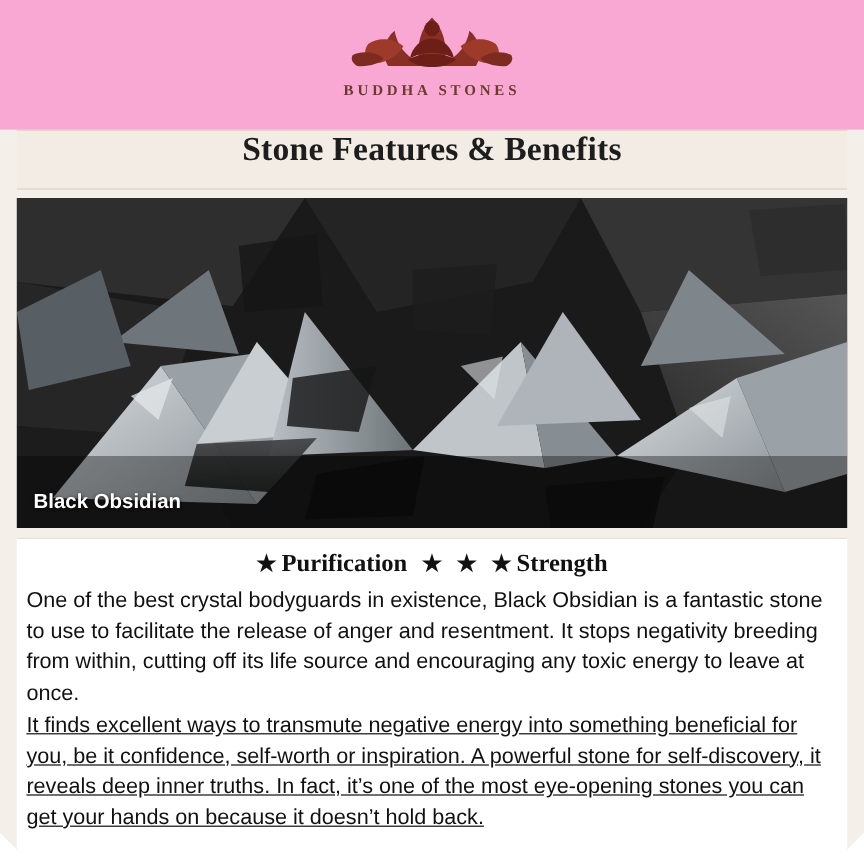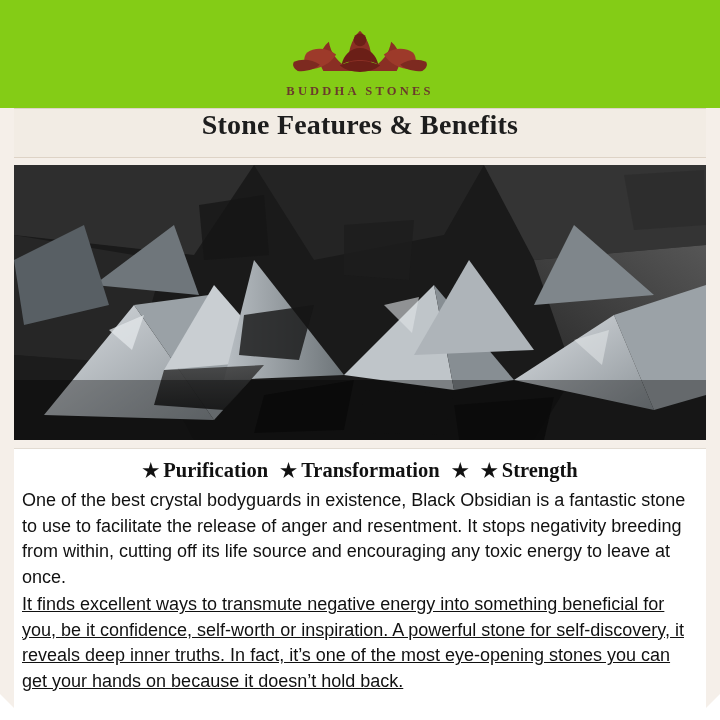--- a/index.html
+++ b/index.html
@@ -18,26 +18,26 @@
     width: 720px;
     height: 720px;
     background: #f5efe9;
     overflow: hidden;
   }
 
   
   .brand {
     position: relative;
     height: 108px;
-    background: #84cc16;
+    background: #f9a8d4;
     display: flex;
     flex-direction: column;
     align-items: center;
     justify-content: flex-start;
-    padding-top: 16px;
+    padding-top: 0;
     box-sizing: border-box;
   }
   .lotus-wrap {
     width: 150px;
     height: 66px;
     display: flex;
     align-items: center;
     justify-content: center;
   }
   .brand-name {
@@ -247,32 +247,32 @@
       <polygon points="330,60 400,55 395,115 330,110" fill="#1d1d1d" opacity="0.8"></polygon>
       <polygon points="185,40 250,30 255,90 190,95" fill="#161616" opacity="0.75"></polygon>
       <polygon points="610,10 690,5 692,60 620,65" fill="#2b2b2b" opacity="0.7"></polygon>
 
       <polygon points="95,165 130,150 118,185" fill="#e3e7ea" opacity="0.75"></polygon>
       <polygon points="370,140 405,132 398,168" fill="#dfe3e6" opacity="0.6"></polygon>
       <polygon points="560,175 595,165 588,200" fill="#e1e5e8" opacity="0.55"></polygon>
 
       <rect x="0" y="215" width="692" height="60" fill="#000000" opacity="0.35"></rect>
     </svg>
+    <div class="hero-caption">Black Obsidian</div>
   </div>
 
   <div class="content">
 
     <div class="benefits">
       <div class="benefit">
         <span class="star">★</span>
         <span>Purification</span>
       </div>
       <div class="benefit">
         <span class="star">★</span>
-        <span>Transformation</span>
       </div>
       <div class="benefit">
         <span class="star">★</span>
       </div>
       <div class="benefit">
         <span class="star">★</span>
         <span>Strength</span>
       </div>
     </div>
 

